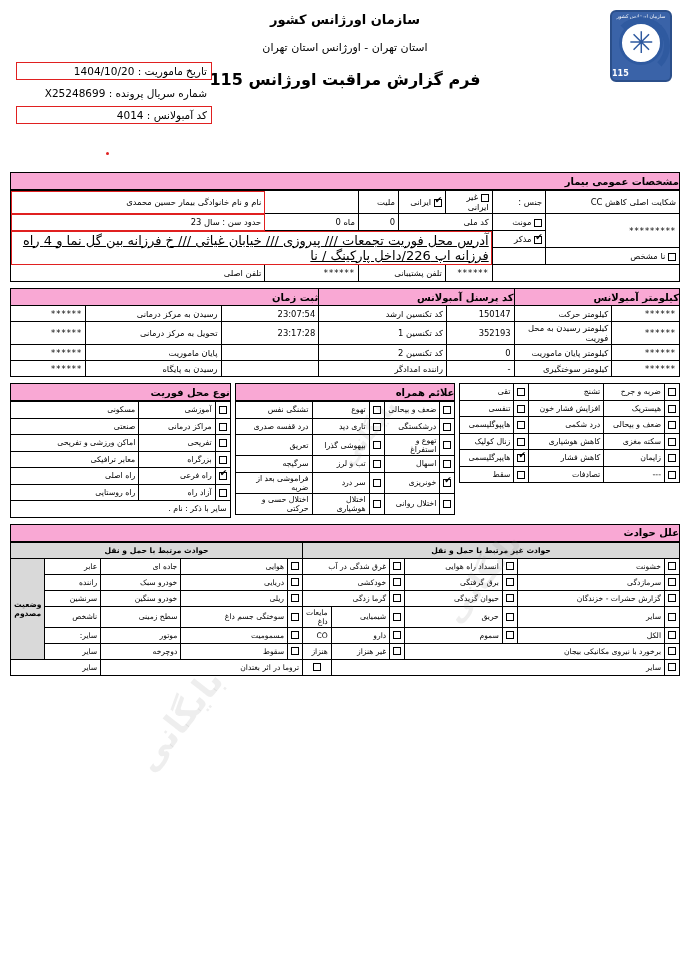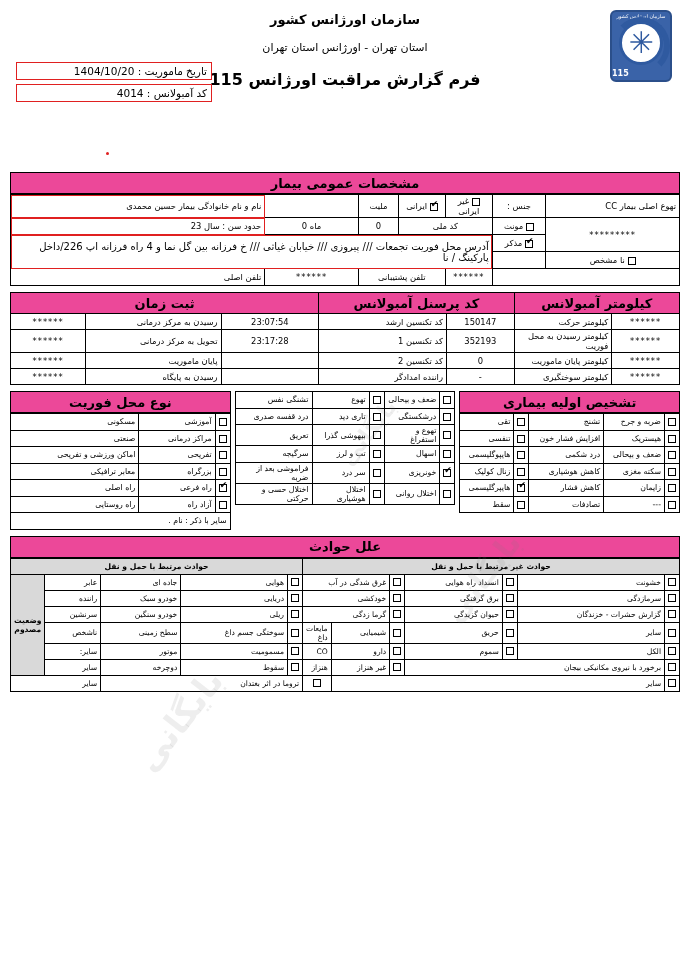--- a/index.html
+++ b/index.html
@@ -50,37 +50,37 @@
   .meta { position:absolute; left: 6px; top: 56px; width: 196px; text-align:right; font-size:10.5px; }
   .meta .row { padding: 2px 4px; margin-bottom: 4px; }
   .meta .boxed { border: 1.4px solid #e02020; }
   .meta .plain { border: 1.4px solid transparent; }
 
   .dotred { position:absolute; left: 96px; top: 146px; width:3px;height:3px;background:#e02020;border-radius:50%; }
 
   
   table { border-collapse: collapse; width: 100%; }
   td, th { border: 1px solid #000; padding: 1px 3px; font-size: 8.4px; vertical-align: middle; }
-  .bandtitle { background:#ec4899; font-weight:bold; text-align:center; font-size:13px; padding:2.5px 0; border:1px solid #000;}
+  .bandtitle { background:#f9a8d4; font-weight:bold; font-size:10px; padding:2.5px 0; border:1px solid #000;}
   .sub { background:#d9d9d9; font-weight:bold; text-align:center; font-size:8.6px; }
-  .c { text-align:center; }
+  .c { }
   .r { text-align:right; }
   .sec { margin-top: 6px; }
 
   .cb { display:inline-block; width:8px;height:8px;border:1px solid #000; background:#fff; vertical-align:middle;}
   .cb.on { position:relative; }
   .cb.on::after{ content:"✔"; position:absolute; left:0; top:-4px; font-size:9px; line-height:9px; color:#000;}
 
   .red-out { outline: 1.4px solid #e02020; outline-offset: -1px; }
 
   .stars { letter-spacing:1px; }
 
   
   .pi td { height: 17px; }
-  .addr { font-size: 10px; }
+  .addr { font-size: 13px; text-decoration: underline; }
 
   
   .tt td { height: 16px; }
 
   
   .mid { display:flex; gap:4px; }
   .mid > div { flex:1; }
   .ck td { height: 16.5px; font-size: 7.8px; }
   .ck .cbcell { width: 13px; text-align:center; }
 
@@ -121,34 +121,38 @@
       <div class="t1">سازمان اورژانس کشور</div>
       <div class="t2">استان تهران - اورژانس استان تهران</div>
       <div class="t3">فرم گزارش مراقبت اورژانس 115</div>
     </div>
 
     <div class="meta">
       <div class="row boxed">
         <span>تاریخ ماموریت :</span>
         <span>1404/10/20</span>
       </div>
+      <div class="row plain">
+        <span>شماره سریال پرونده :</span>
+        <span>X25248699</span>
+      </div>
       <div class="row boxed">
         <span>کد آمبولانس :</span>
         <span>4014</span>
       </div>
     </div>
     <div class="dotred"></div>
   </div>
 
   <div class="sec">
     <div class="bandtitle">مشخصات عمومی بیمار</div>
     <table class="pi">
       <tbody>
           <tr>
-        <td class="r" style="width:20%">تهوع اصلی بیمار CC</td>
+        <td class="r" style="width:20%">شکایت اصلی کاهش CC</td>
         <td class="c" style="width:8%">جنس :</td>
         <td class="c" style="width:7%">
           <span class="cb"></span>
           <span>غیر ایرانی</span>
         </td>
         <td class="c" style="width:7%">
           <span class="cb on"></span>
           <span>ایرانی</span>
         </td>
         <td class="c" style="width:6%">ملیت</td>
@@ -250,21 +254,20 @@
         <td class="r">رسیدن به پایگاه</td>
         <td class="c stars">******</td>
       </tr>
     </tbody>
       </table>
   </div>
 
   <div class="sec mid">
 
     <div>
-      <div class="bandtitle">تشخیص اولیه بیماری</div>
       <table class="ck">
         <tbody>
             <tr>
           <td class="cbcell"><span class="cb"></span></td>
           <td class="r">ضربه و جرح</td>
           <td class="r">تشنج</td>
           <td class="cbcell"><span class="cb"></span></td>
           <td class="r">تقی</td>
         </tr>
         <tr>
@@ -300,20 +303,21 @@
           <td class="r">---</td>
           <td class="r">تصادفات</td>
           <td class="cbcell"><span class="cb"></span></td>
           <td class="r">سقط</td>
         </tr>
       </tbody>
         </table>
     </div>
 
     <div>
+      <div class="bandtitle">علائم همراه</div>
       <table class="ck">
         <tbody>
             <tr>
           <td class="cbcell"><span class="cb"></span></td>
           <td class="r">ضعف و بیحالی</td>
           <td class="cbcell"><span class="cb"></span></td>
           <td class="r">تهوع</td>
           <td class="r">تشنگی نفس</td>
         </tr>
         <tr>

